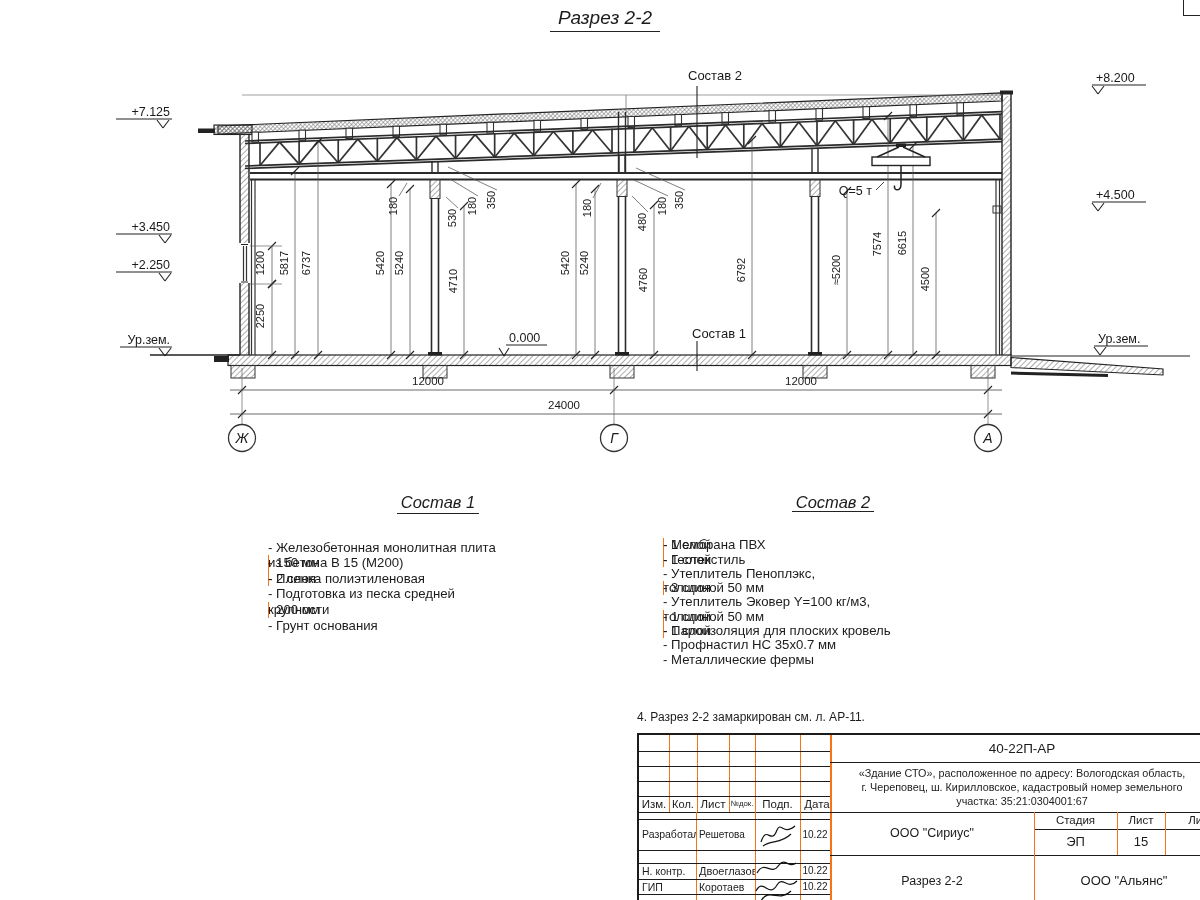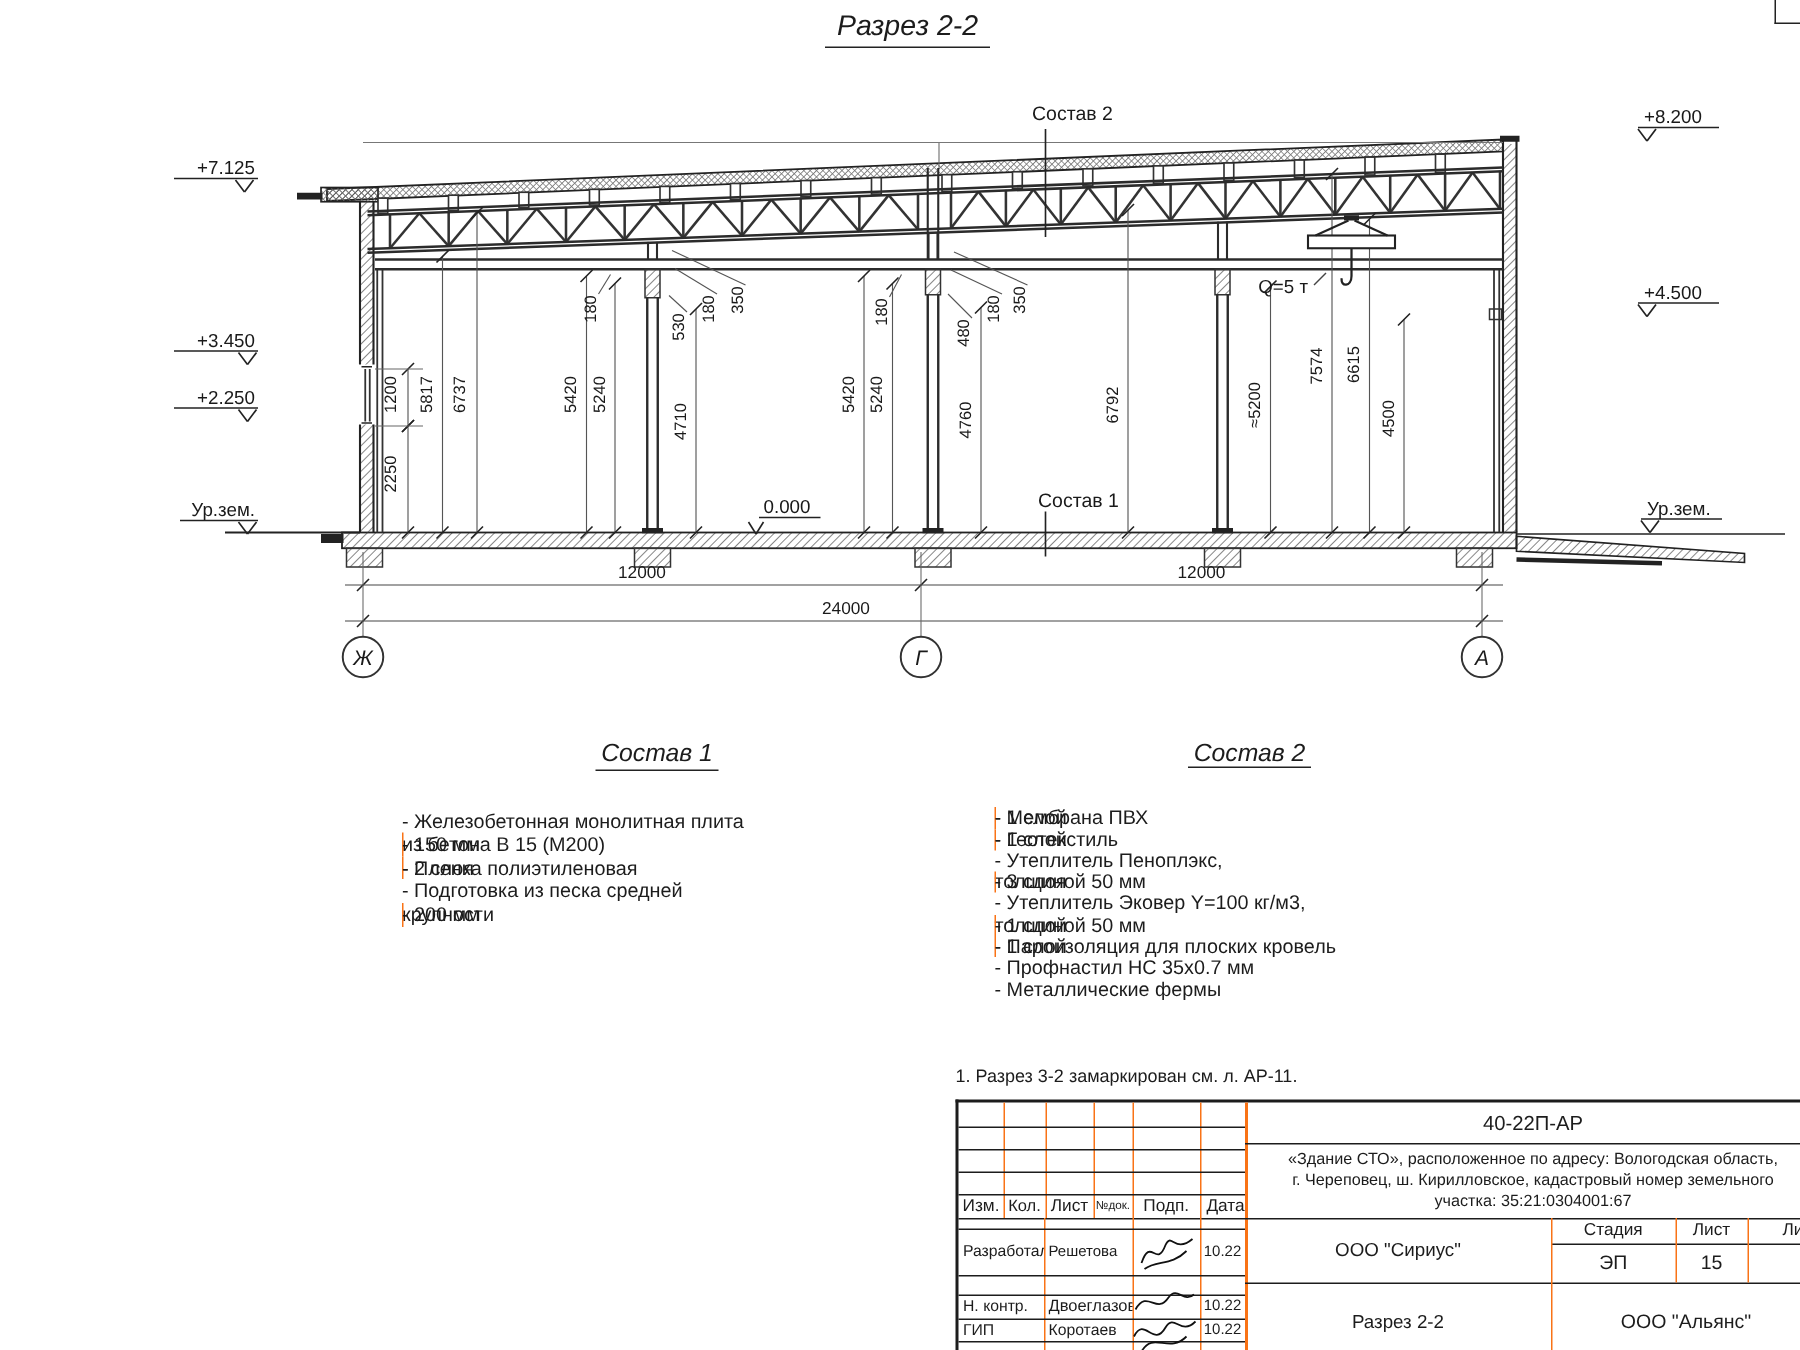--- a/index.html
+++ b/index.html
@@ -373,20 +373,24 @@
     </div>
   <div class="row">
       <span class="nm">- Пленка полиэтиленовая</span>
       <span class="vl">-  2 слоя</span>
     </div>
   <div class="row">
       <span class="nm">- Подготовка из песка средней
   крупности</span>
       <span class="vl">- 200 мм</span>
     </div>
+  <div class="row">
+      <span class="nm">- Грунт основания</span>
+      <span class="vl"></span>
+    </div>
 </div>
 
 <div class="abs sostav" id="sostav2">
   <div class="st-title-wrap"><span class="st-title">Состав 2</span></div>
   <div class="row">
       <span class="nm">- Мембрана ПВХ</span>
       <span class="vl">- 1 слой</span>
     </div>
   <div class="row">
       <span class="nm">- Геотекстиль</span>
@@ -409,21 +413,21 @@
   <div class="row">
       <span class="nm">- Профнастил НС 35х0.7 мм</span>
       <span class="vl"></span>
     </div>
   <div class="row">
       <span class="nm">- Металлические фермы</span>
       <span class="vl"></span>
     </div>
 </div>
 
-<div class="abs" id="note">1. Разрез 3-2 замаркирован см. л. АР-11.</div>
+<div class="abs" id="note">4. Разрез 2-2 замаркирован см. л. АР-11.</div>
 
 <div class="abs corner-box"></div>
 
 <div class="abs" id="tb">
 
   <div class="vl" style="left:30px;top:0;height:77px"></div>
   <div class="vl" style="left:58px;top:0;height:77px"></div>
   <div class="vl" style="left:90px;top:0;height:77px"></div>
   <div class="vl" style="left:116px;top:0;height:77px"></div>
   <div class="vl" style="left:161px;top:0;height:77px"></div>

